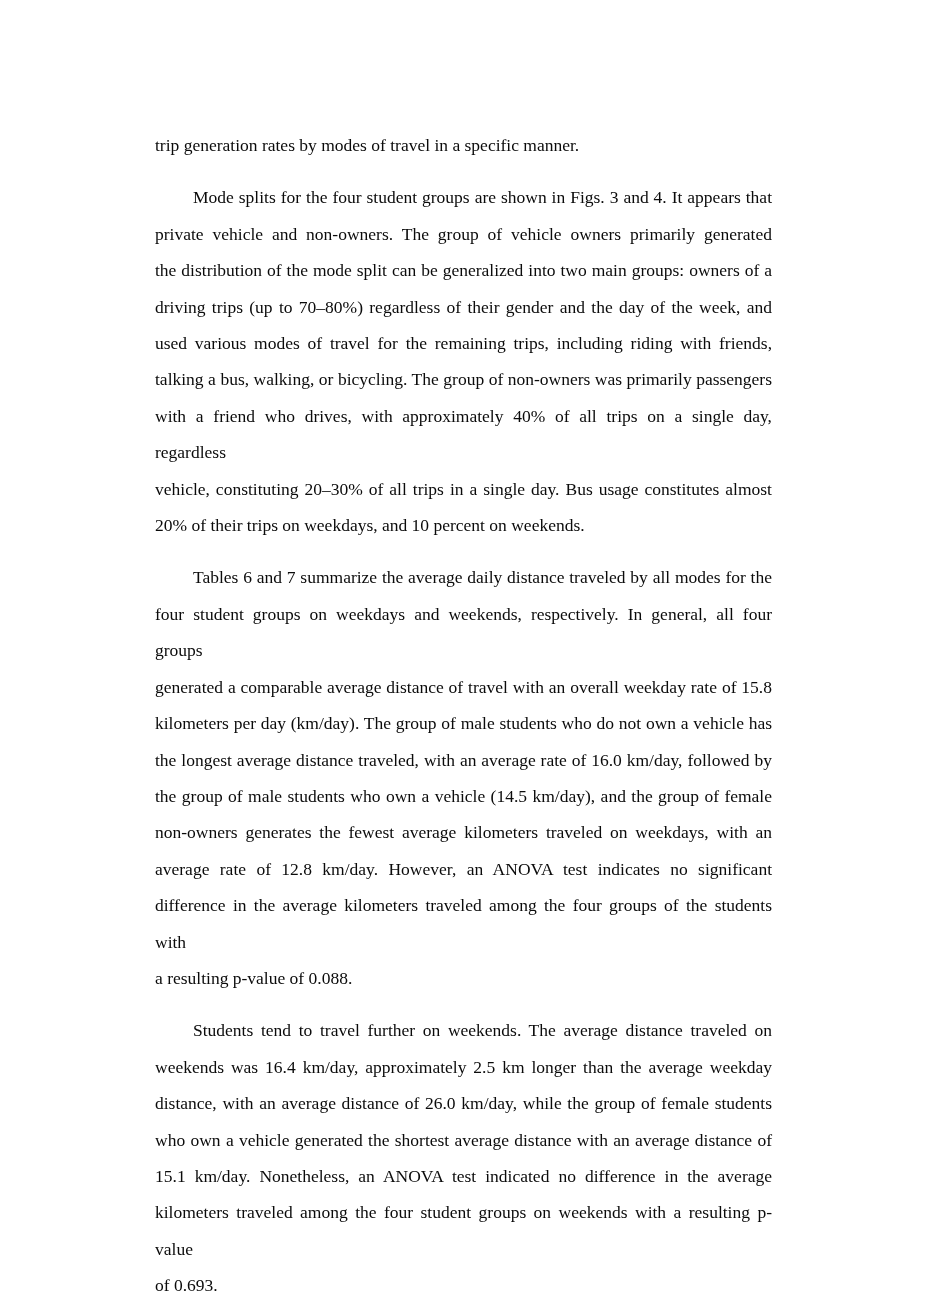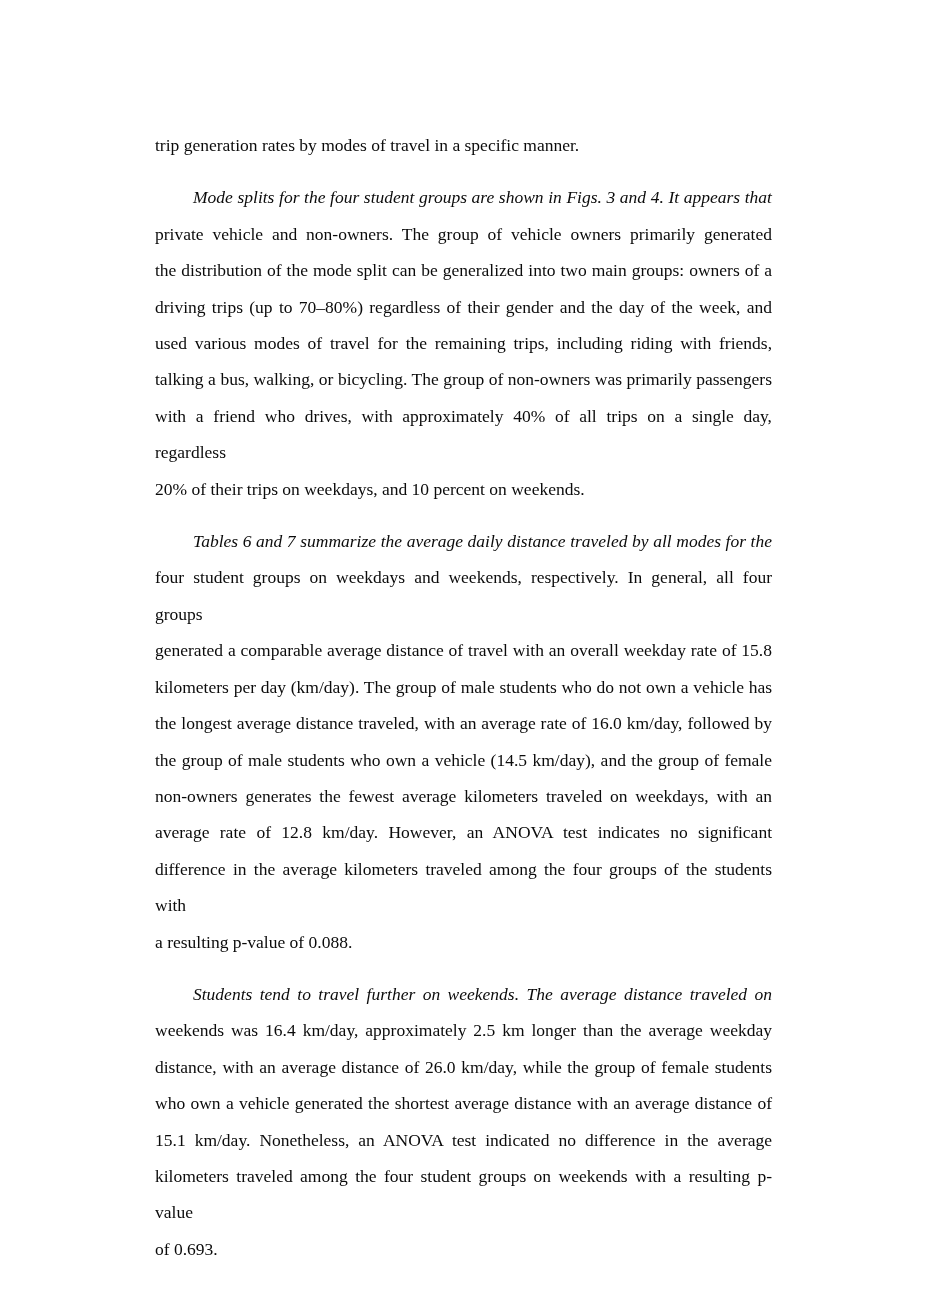--- a/index.html
+++ b/index.html
@@ -30,39 +30,39 @@
   }
   .line {
     text-align: left;
   }
   .line.just {
     text-align: justify;
     text-align-last: justify;
   }
   .line.indent {
     text-indent: 38px;
-    font-style: italic;
   }
 </style>
 </head>
 <body>
 
 <div class="page">
   <div class="text-block" id="text-block">
       <div class="paragraph">
         <div class="line">trip generation rates by modes of travel in a specific manner.</div>
       </div>
       <div class="paragraph">
         <div class="line just indent">Mode splits for the four student groups are shown in Figs. 3 and 4. It appears that</div>
         <div class="line just">private vehicle and non-owners. The group of vehicle owners primarily generated</div>
         <div class="line just">the distribution of the mode split can be generalized into two main groups: owners of a</div>
         <div class="line just">driving trips (up to 70–80%) regardless of their gender and the day of the week, and</div>
         <div class="line just">used various modes of travel for the remaining trips, including riding with friends,</div>
         <div class="line just">talking a bus, walking, or bicycling. The group of non-owners was primarily passengers</div>
         <div class="line just">with a friend who drives, with approximately 40% of all trips on a single day, regardless</div>
+        <div class="line just">vehicle, constituting 20–30% of all trips in a single day. Bus usage constitutes almost</div>
         <div class="line">20% of their trips on weekdays, and 10 percent on weekends.</div>
       </div>
       <div class="paragraph">
         <div class="line just indent">Tables 6 and 7 summarize the average daily distance traveled by all modes for the</div>
         <div class="line just">four student groups on weekdays and weekends, respectively. In general, all four groups</div>
         <div class="line just">generated a comparable average distance of travel with an overall weekday rate of 15.8</div>
         <div class="line just">kilometers per day (km/day). The group of male students who do not own a vehicle has</div>
         <div class="line just">the longest average distance traveled, with an average rate of 16.0 km/day, followed by</div>
         <div class="line just">the group of male students who own a vehicle (14.5 km/day), and the group of female</div>
         <div class="line just">non-owners generates the fewest average kilometers traveled on weekdays, with an</div>

